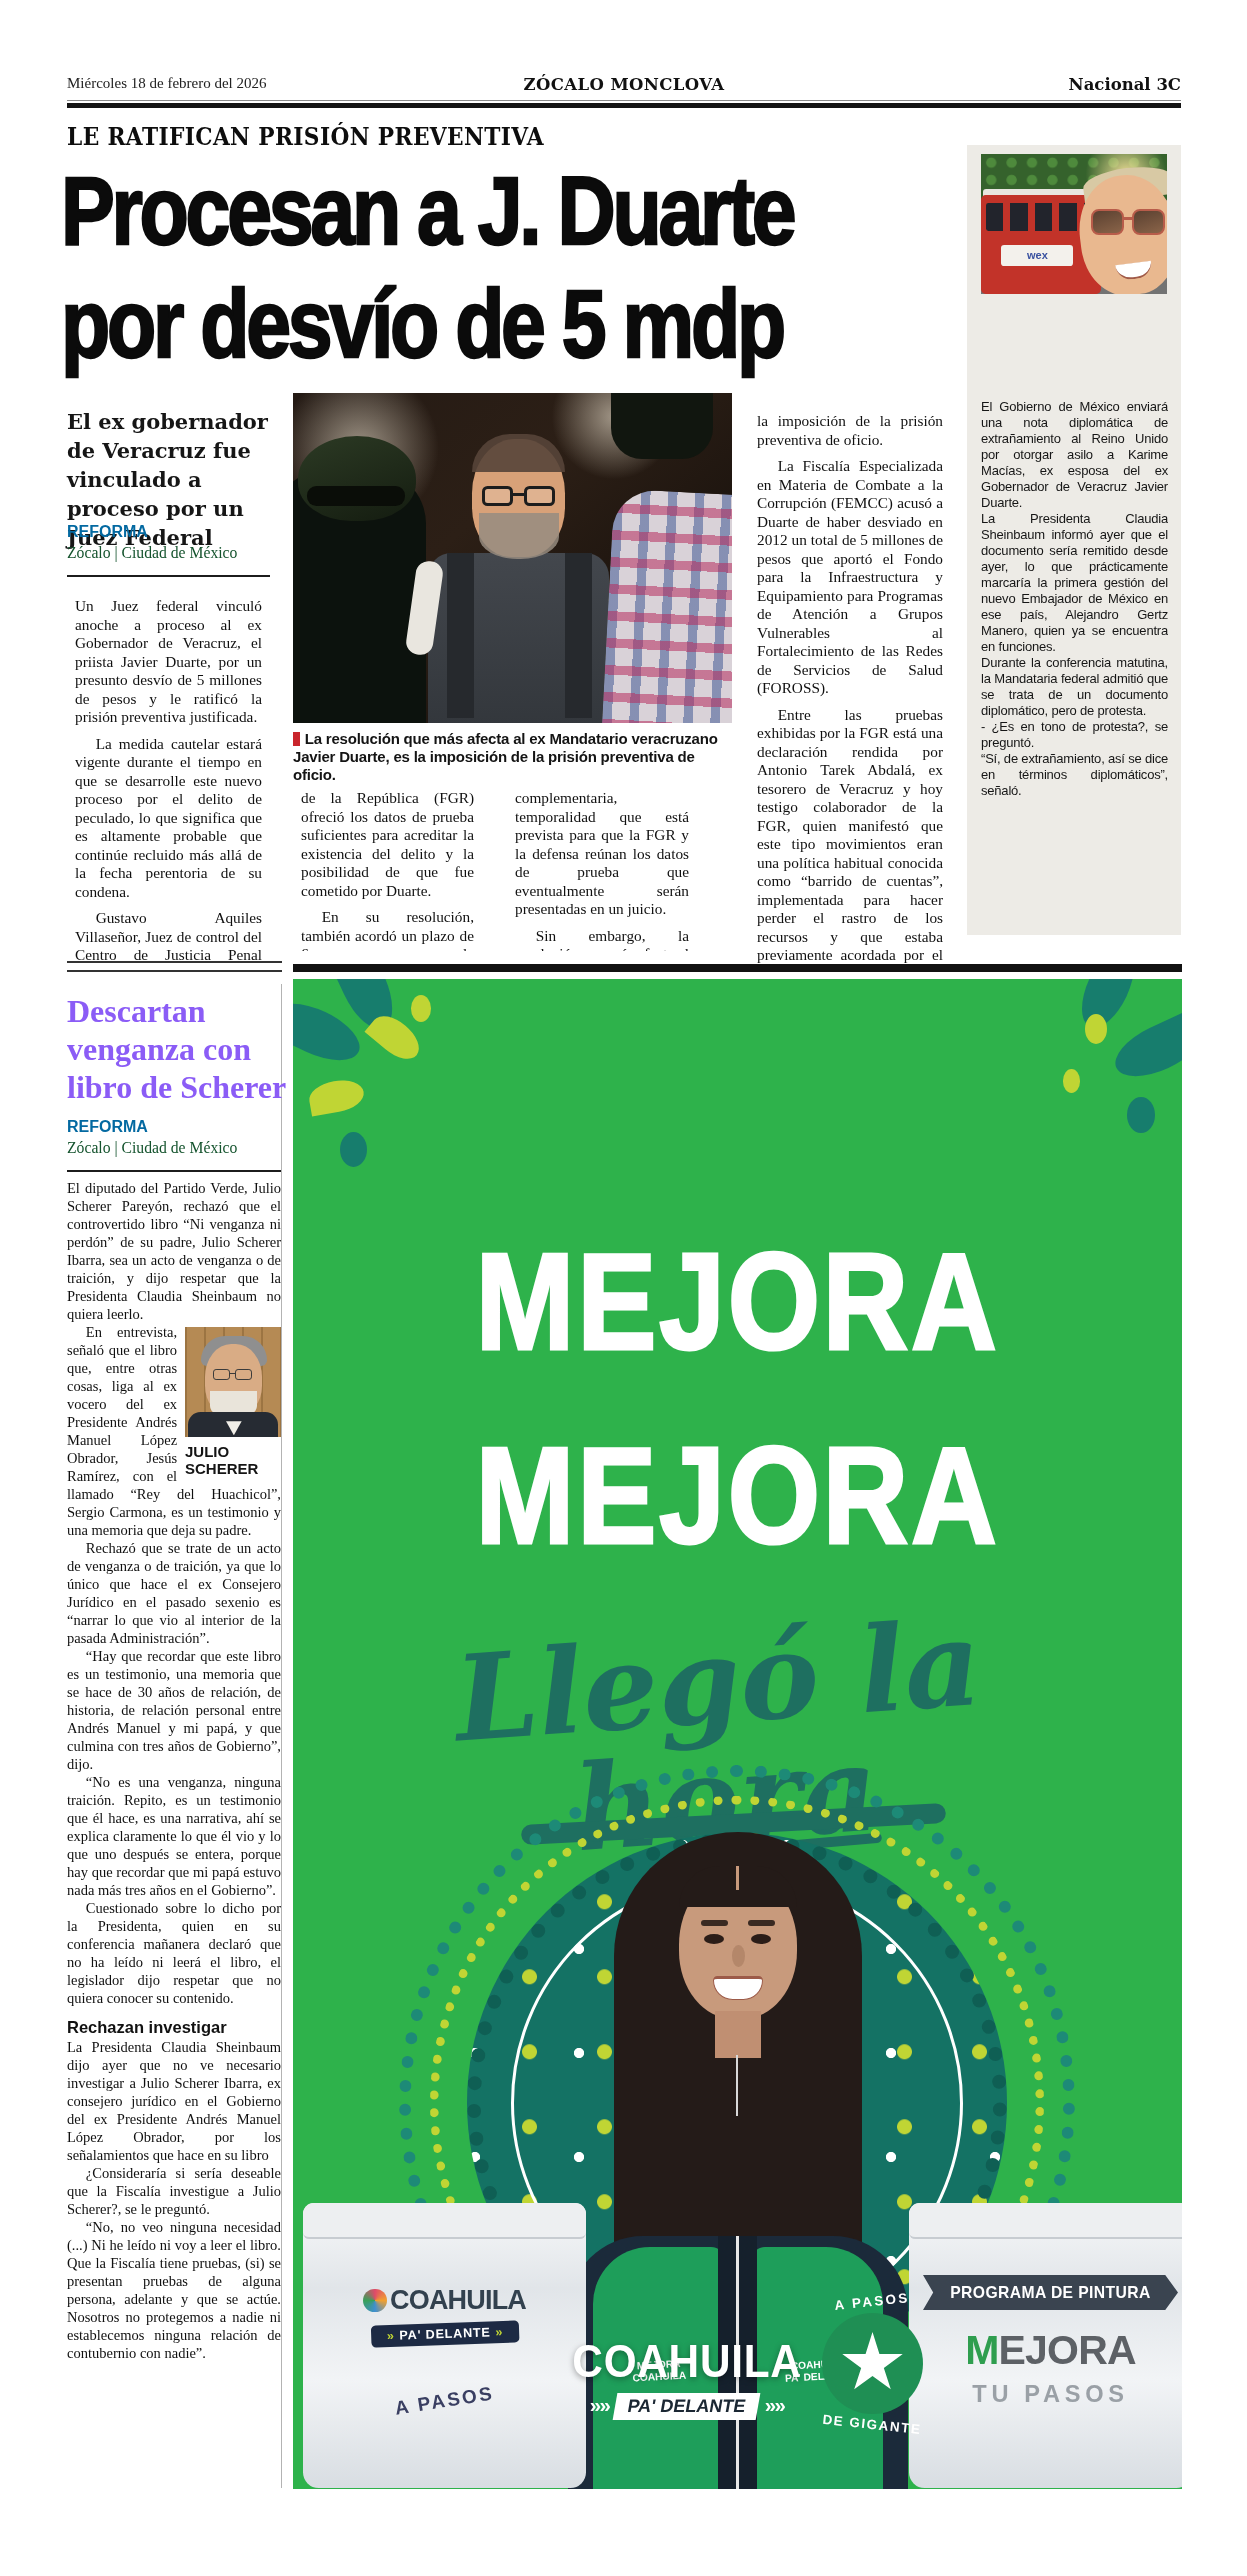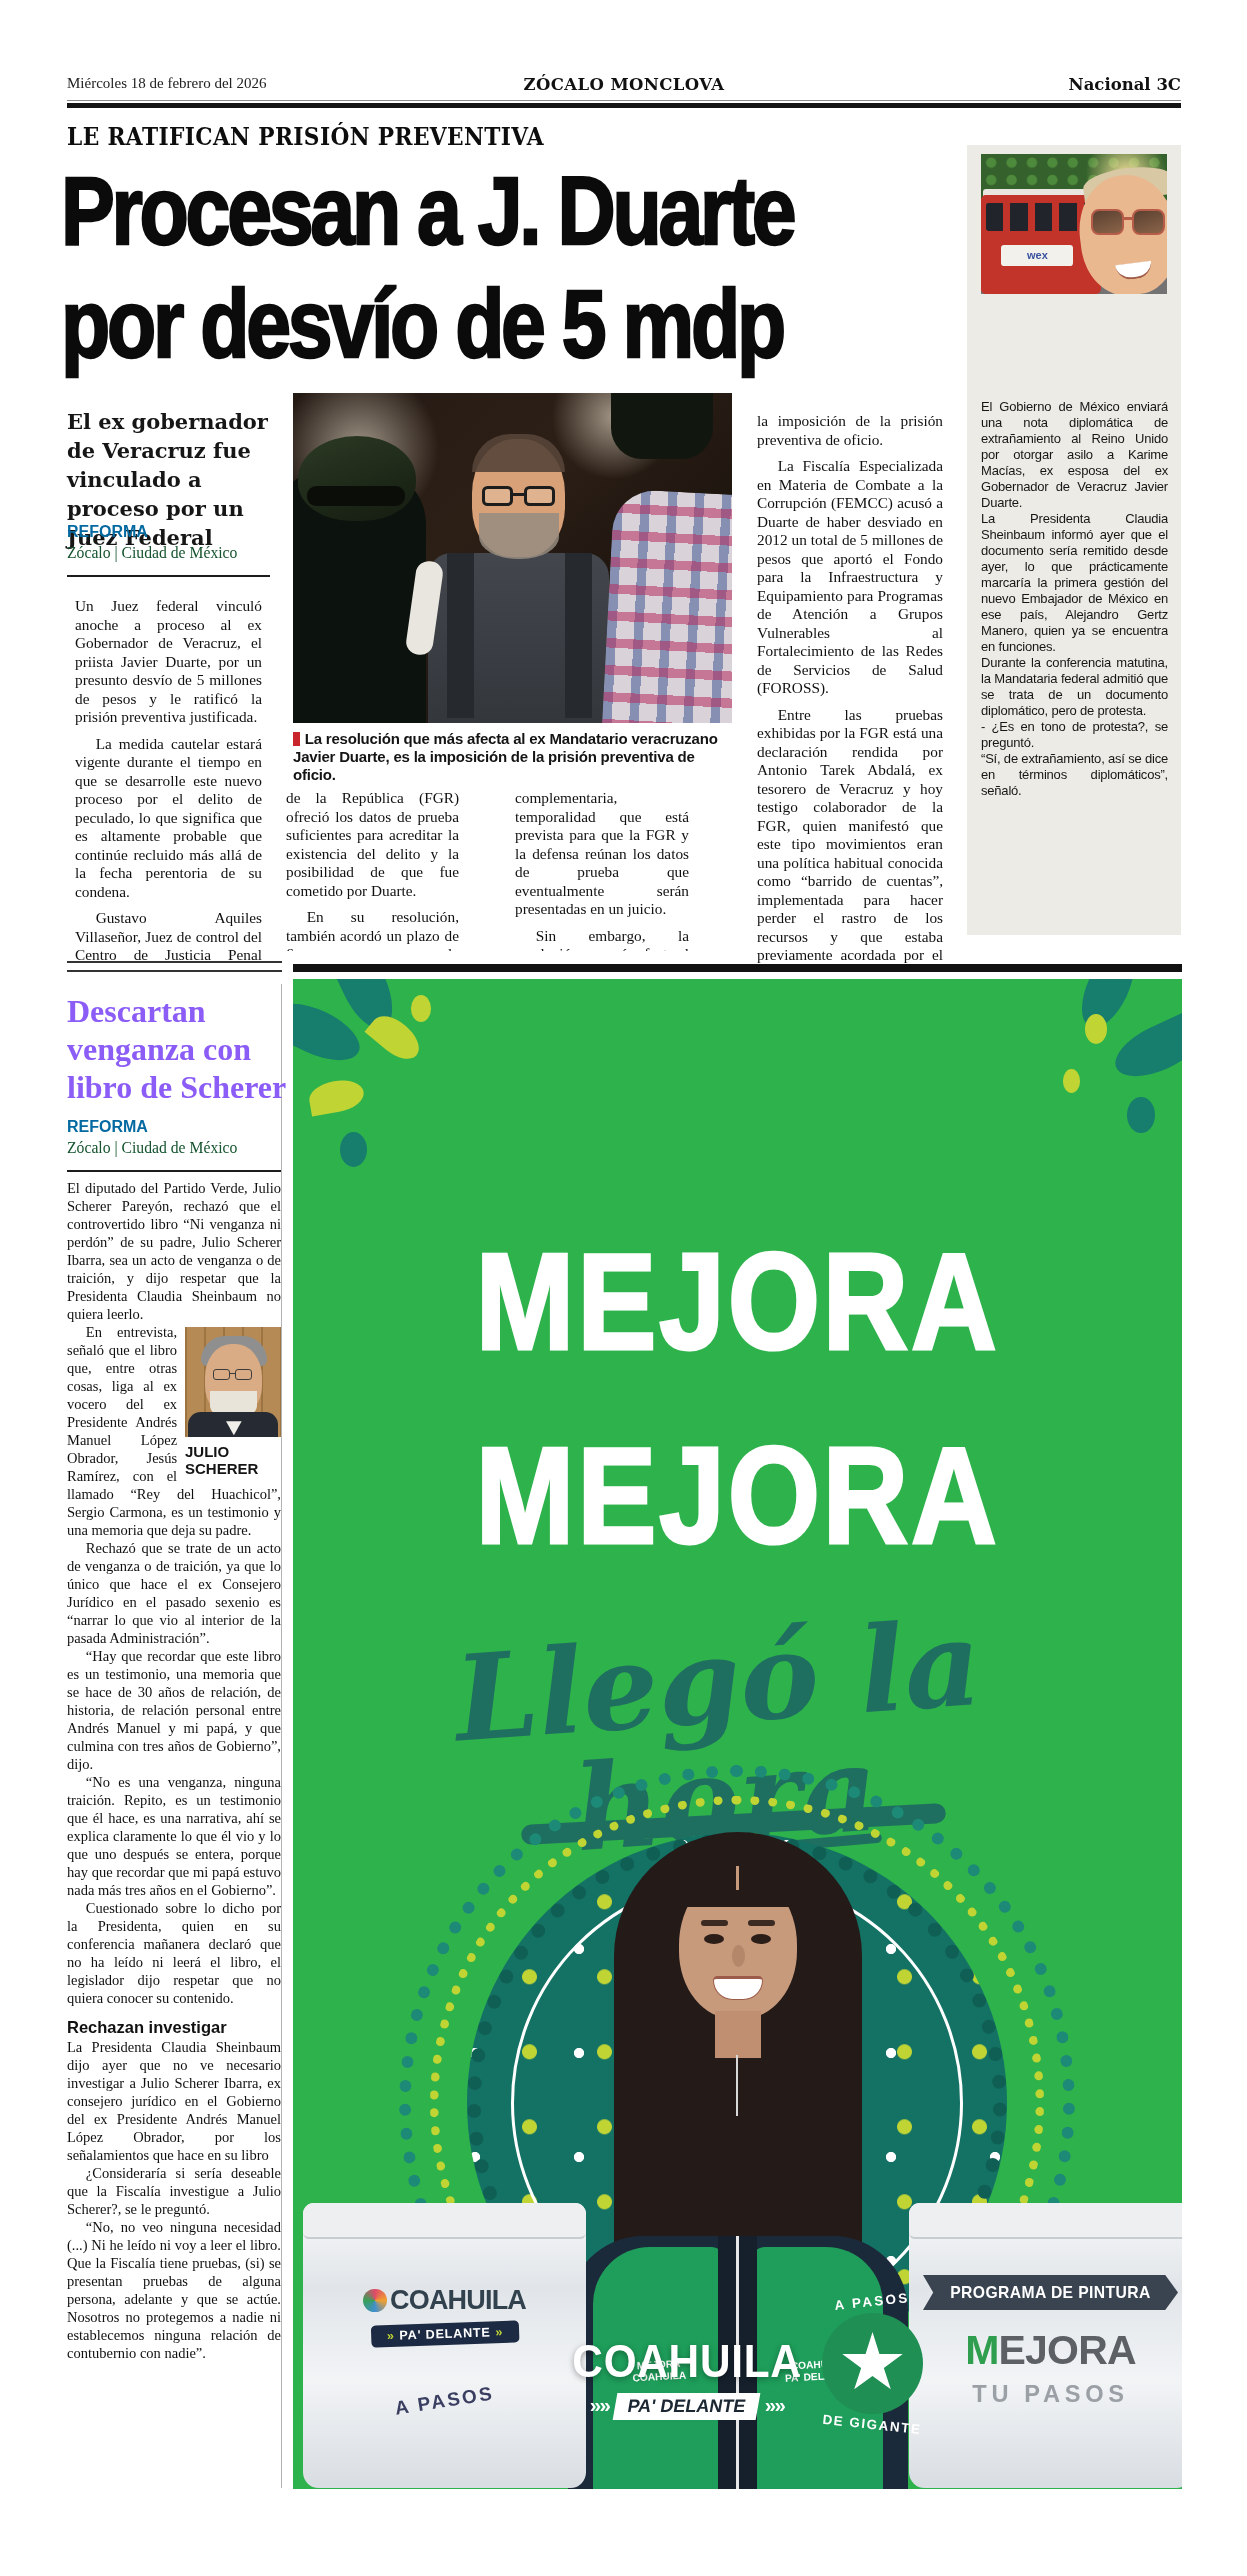--- a/index.html
+++ b/index.html
@@ -20,21 +20,21 @@
   .subhead{left:67px;top:407px;width:206px;font-family:"DejaVu Serif",serif;font-weight:700;font-size:21px;line-height:29px;color:#161616}
   .byline{font-family:"Liberation Sans",sans-serif;font-weight:700;font-size:16px;color:#0369a1}
   .dateline{font-size:15.7px;color:#14532d;margin-top:3.1px}
   .by1{left:67px;top:523px;width:203px}
   .rule-thin{height:1.6px;background:#1c1c1c}
   .r1{left:67px;top:575px;width:203px}
   .cols p{margin:8px;text-align:justify}
   .cols p:not(:first-of-type){text-indent:1.35em}
   .body-col{font-size:15.3px;line-height:18.5px;color:#101010}
   .c1{left:67px;top:589px;width:203px;height:372px;overflow:hidden}
-  .c2{left:278px;top:781px;width:189px;height:170px;overflow:hidden}
+  .c2{left:293px;top:781px;width:189px;height:170px;overflow:hidden}
   .c3{left:507px;top:781px;width:190px;height:170px;overflow:hidden}
   .c4{left:749px;top:404px;width:202px;height:560px;overflow:hidden}
 
   
   .photo1{left:293px;top:393px;width:439px;height:330px;overflow:hidden;background:linear-gradient(140deg,#241a14 0%,#2c1f16 40%,#0f0b08 100%)}
   .flash{border-radius:50%;background:radial-gradient(circle,rgba(255,245,225,.55),rgba(255,245,225,0) 62%)}
   .officerL{left:-19.7px;bottom:-9.4px;width:153px;height:263px;background:#0c120d;border-radius:55px 55px 0 0}
   .helmetL{left:4.7px;top:43px;width:118px;height:85px;background:linear-gradient(160deg,#2c3a24,#141c10);border-radius:50% 50% 45% 45%}
   .visorL{left:14px;top:93px;width:98px;height:20.4px;background:#0a0d08;border-radius:9.4px}
   .capR{left:318px;top:-6.3px;width:102px;height:72px;background:#11160f;border-radius:0 0 31px 31px}

